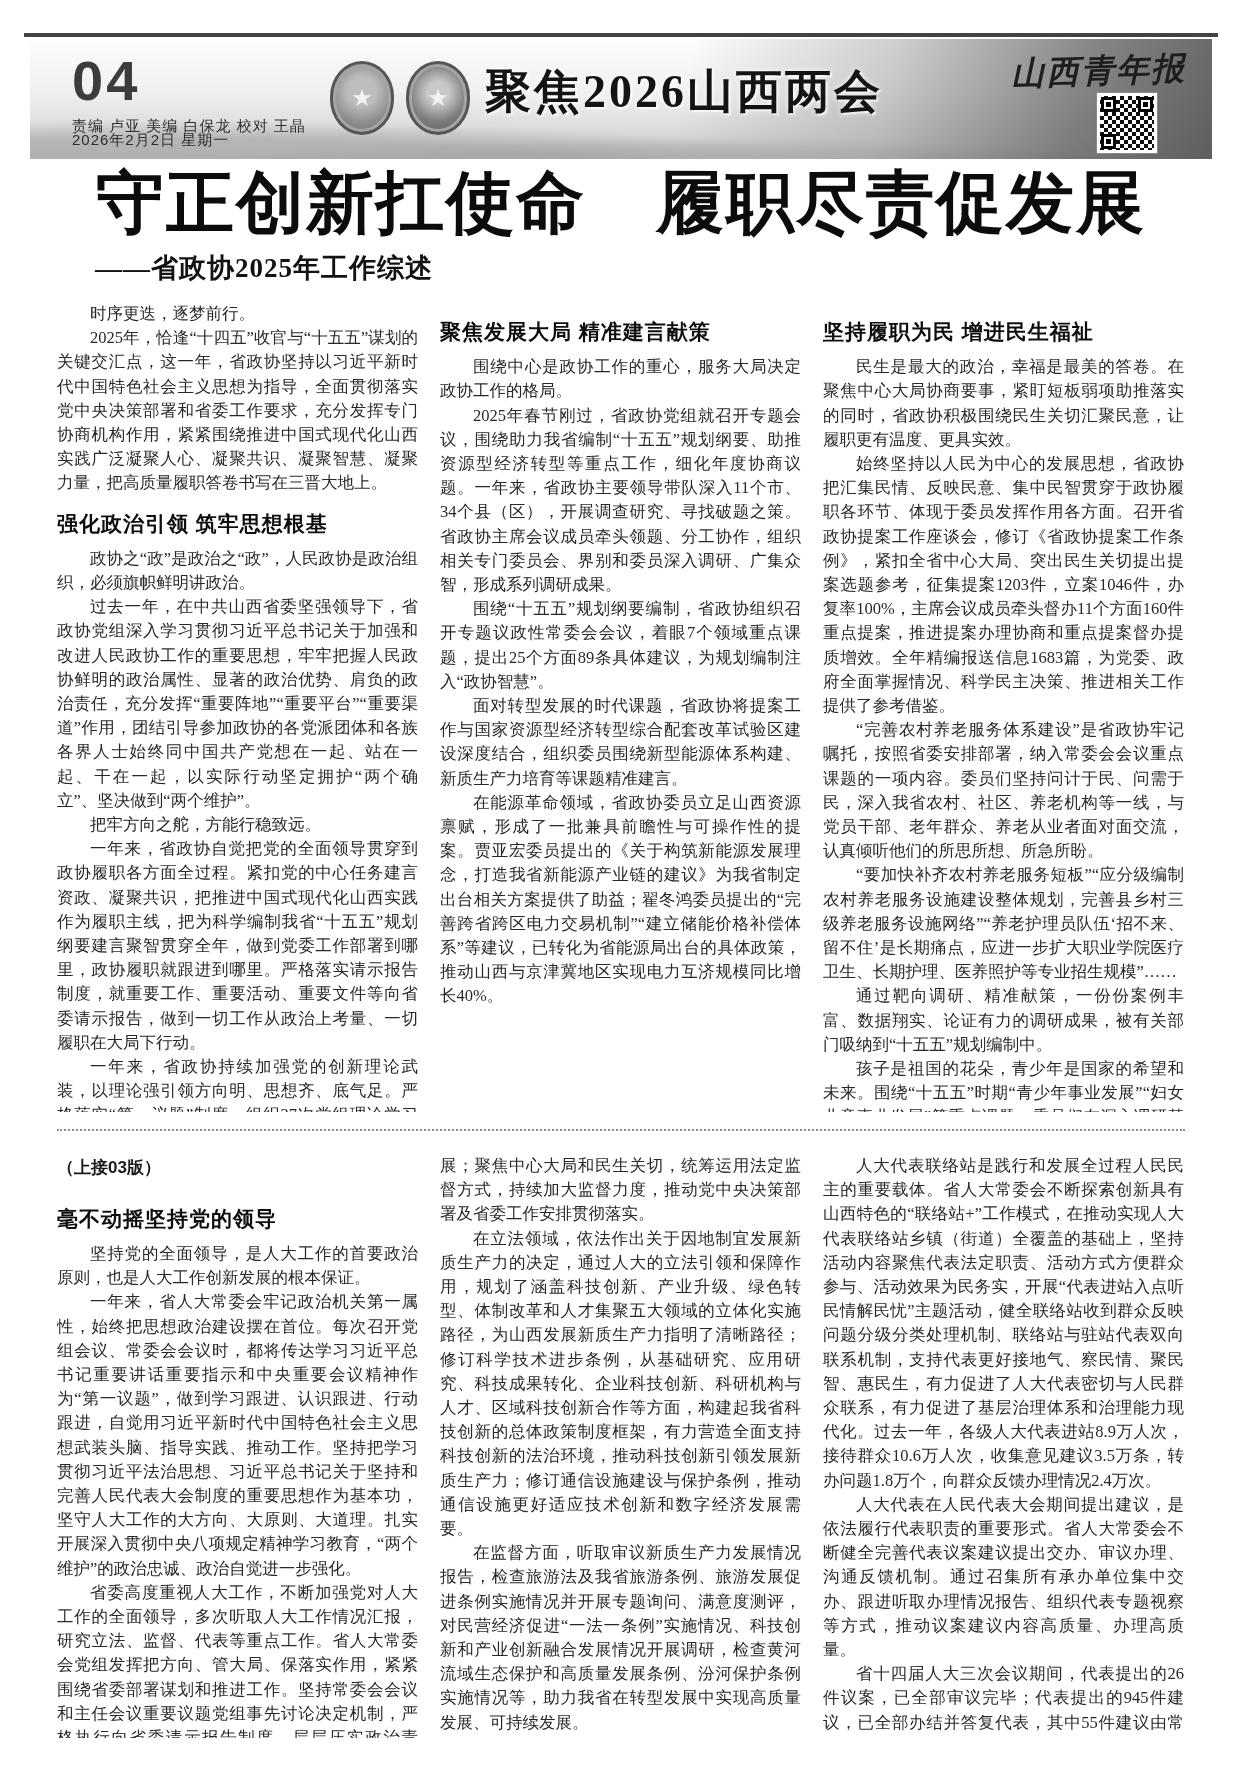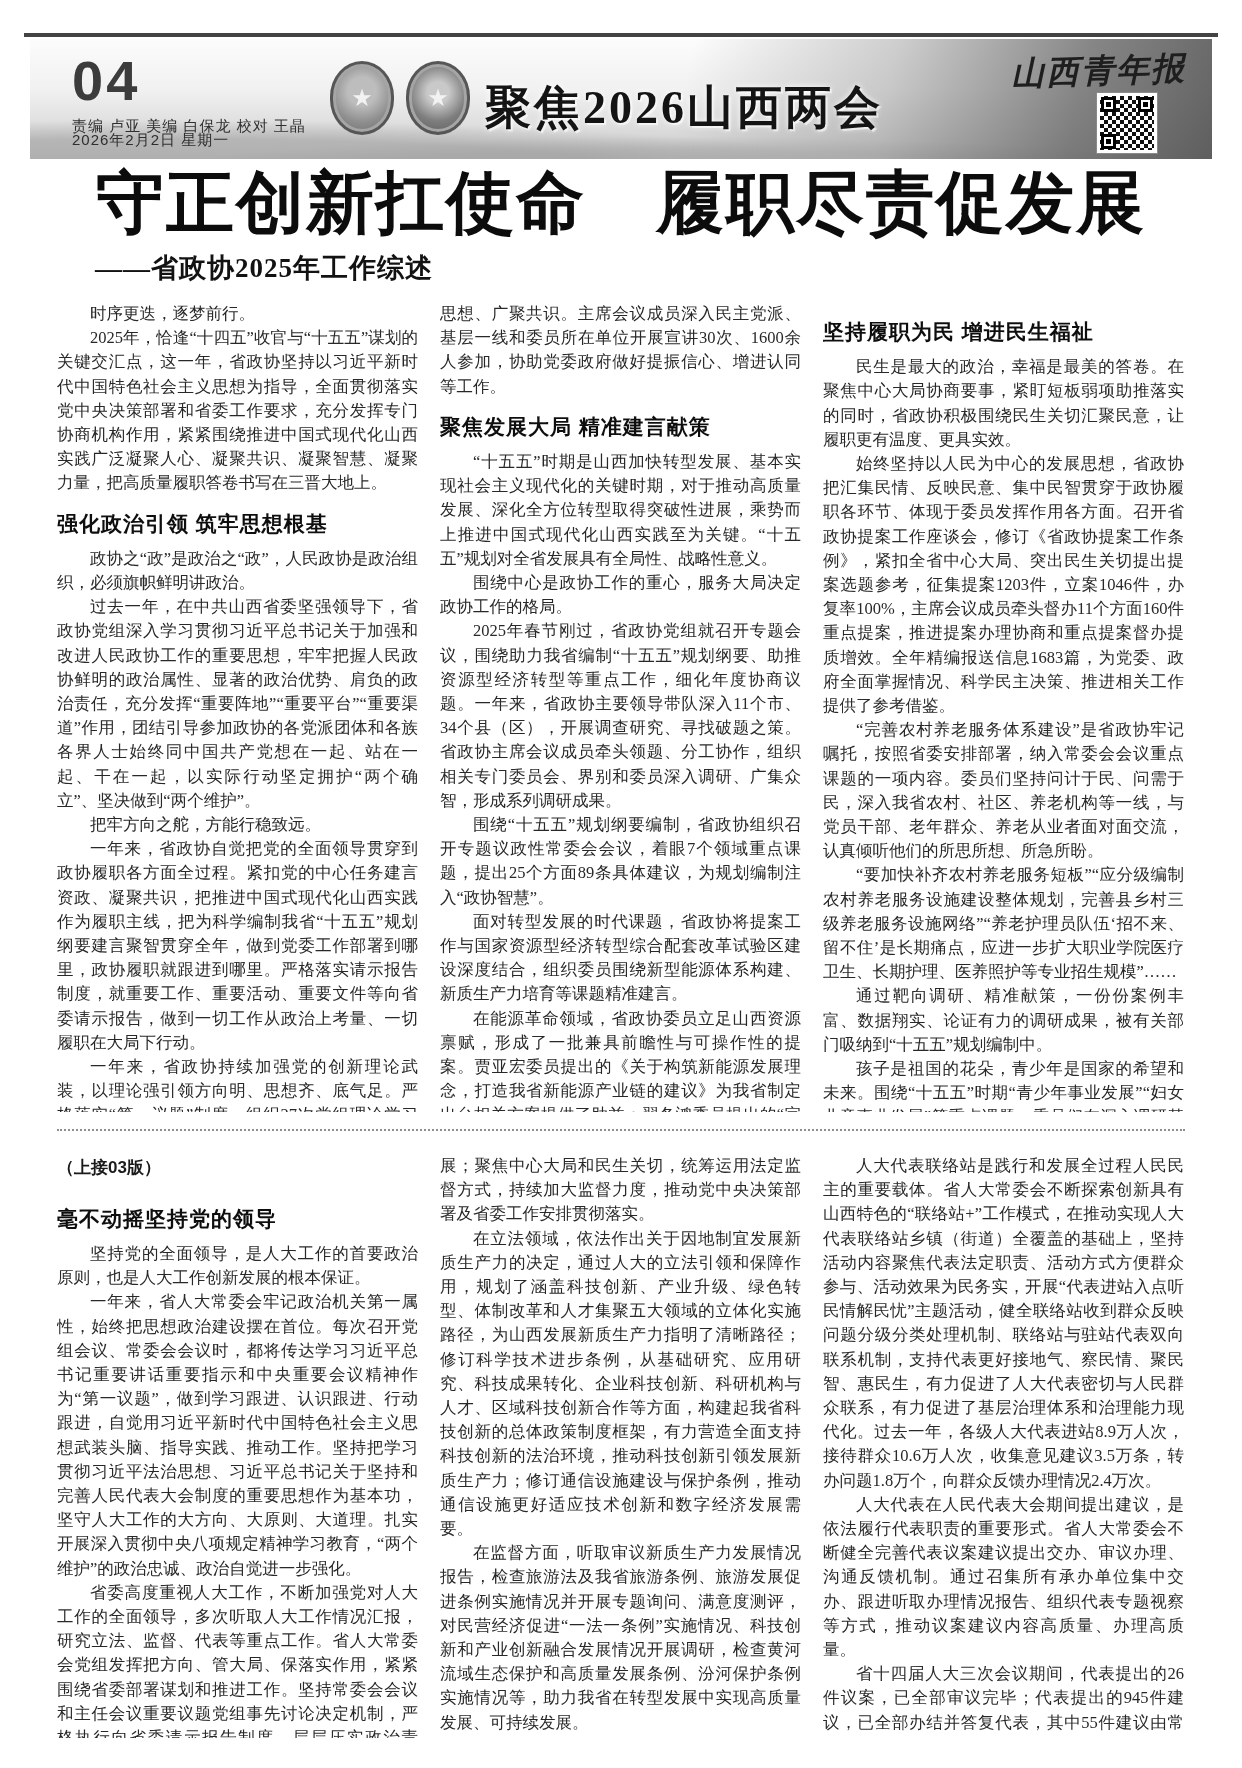--- a/index.html
+++ b/index.html
@@ -25,21 +25,21 @@
   .emblems{position:absolute;left:300px;top:22px;display:flex;gap:12px;}
   .emblem{
     width:58px;height:68px;border-radius:50% / 48%;
     border:3px solid #565656;display:flex;align-items:center;justify-content:center;
     background:radial-gradient(circle at 50% 40%, #bdbdbd 0 28%, #8e8e8e 62%, #6c6c6c 100%);
     color:#f2f2f2;font-size:24px;line-height:1;
     box-shadow:inset 0 0 0 3px #a5a5a5;
   }
   .emblem.cppcc{background:radial-gradient(circle at 50% 42%, #c9c9c9 0 22%, #7e7e7e 58%, #585858 100%);}
   .banner-title{
-    position:absolute;left:455px;top:46px;white-space:nowrap;
+    position:absolute;left:455px;top:30px;white-space:nowrap;
     font:bold 46px/1 "Liberation Serif","DejaVu Serif",serif;color:#141414;letter-spacing:3px;
     text-shadow:0 0 6px rgba(255,255,255,.95), 2px 2px 0 rgba(255,255,255,.55);
     text-align:right;
   }
   .masthead{
     position:absolute;right:26px;top:16px;white-space:nowrap;
     font:bold italic 33px/1 "Liberation Serif","DejaVu Serif",serif;color:#1e1e1e;
     transform:rotate(-2deg);letter-spacing:2px;
   }
   .qr{
@@ -113,23 +113,21 @@
       <p class="body-p">时序更迭，逐梦前行。</p>
       <p class="body-p">2025年，恰逢“十四五”收官与“十五五”谋划的关键交汇点，这一年，省政协坚持以习近平新时代中国特色社会主义思想为指导，全面贯彻落实党中央决策部署和省委工作要求，充分发挥专门协商机构作用，紧紧围绕推进中国式现代化山西实践广泛凝聚人心、凝聚共识、凝聚智慧、凝聚力量，把高质量履职答卷书写在三晋大地上。</p>
       <h3 class="sec">强化政治引领 筑牢思想根基</h3>
       <p class="body-p">政协之“政”是政治之“政”，人民政协是政治组织，必须旗帜鲜明讲政治。</p>
       <p class="body-p">过去一年，在中共山西省委坚强领导下，省政协党组深入学习贯彻习近平总书记关于加强和改进人民政协工作的重要思想，牢牢把握人民政协鲜明的政治属性、显著的政治优势、肩负的政治责任，充分发挥“重要阵地”“重要平台”“重要渠道”作用，团结引导参加政协的各党派团体和各族各界人士始终同中国共产党想在一起、站在一起、干在一起，以实际行动坚定拥护“两个确立”、坚决做到“两个维护”。</p>
       <p class="body-p">把牢方向之舵，方能行稳致远。</p>
       <p class="body-p">一年来，省政协自觉把党的全面领导贯穿到政协履职各方面全过程。紧扣党的中心任务建言资政、凝聚共识，把推进中国式现代化山西实践作为履职主线，把为科学编制我省“十五五”规划纲要建言聚智贯穿全年，做到党委工作部署到哪里，政协履职就跟进到哪里。严格落实请示报告制度，就重要工作、重要活动、重要文件等向省委请示报告，做到一切工作从政治上考量、一切履职在大局下行动。</p>
       <p class="body-p">一年来，省政协持续加强党的创新理论武装，以理论强引领方向明、思想齐、底气足。严格落实“第一议题”制度，组织27次党组理论学习中心组集体学习、4次常委会会议专题学习，及时跟进学习习近平总书记重要讲话重要指示精神和《习近平谈治国理政》第五卷，紧扣履职实际研学习近平总书记关于相关领域的重要论述，党组、主席会议成员交流发言180人次；习近平新时代中国特色社会主义思想学习座谈小组组织学习交流36场次，委员833人次参学。</p>
     </div>
   <div class="col">
-      <p class="body-p cont">思想、广聚共识。主席会议成员深入民主党派、基层一线和委员所在单位开展宣讲30次、1600余人参加，协助党委政府做好提振信心、增进认同等工作。</p>
       <h3 class="sec">聚焦发展大局 精准建言献策</h3>
-      <p class="body-p">“十五五”时期是山西加快转型发展、基本实现社会主义现代化的关键时期，对于推动高质量发展、深化全方位转型取得突破性进展，乘势而上推进中国式现代化山西实践至为关键。“十五五”规划对全省发展具有全局性、战略性意义。</p>
       <p class="body-p">围绕中心是政协工作的重心，服务大局决定政协工作的格局。</p>
       <p class="body-p">2025年春节刚过，省政协党组就召开专题会议，围绕助力我省编制“十五五”规划纲要、助推资源型经济转型等重点工作，细化年度协商议题。一年来，省政协主要领导带队深入11个市、34个县（区），开展调查研究、寻找破题之策。省政协主席会议成员牵头领题、分工协作，组织相关专门委员会、界别和委员深入调研、广集众智，形成系列调研成果。</p>
       <p class="body-p">围绕“十五五”规划纲要编制，省政协组织召开专题议政性常委会会议，着眼7个领域重点课题，提出25个方面89条具体建议，为规划编制注入“政协智慧”。</p>
       <p class="body-p">面对转型发展的时代课题，省政协将提案工作与国家资源型经济转型综合配套改革试验区建设深度结合，组织委员围绕新型能源体系构建、新质生产力培育等课题精准建言。</p>
       <p class="body-p">在能源革命领域，省政协委员立足山西资源禀赋，形成了一批兼具前瞻性与可操作性的提案。贾亚宏委员提出的《关于构筑新能源发展理念，打造我省新能源产业链的建议》为我省制定出台相关方案提供了助益；翟冬鸿委员提出的“完善跨省跨区电力交易机制”“建立储能价格补偿体系”等建议，已转化为省能源局出台的具体政策，推动山西与京津冀地区实现电力互济规模同比增长40%。</p>
     </div>
   <div class="col">
       <h3 class="sec">坚持履职为民 增进民生福祉</h3>
       <p class="body-p">民生是最大的政治，幸福是最美的答卷。在聚焦中心大局协商要事，紧盯短板弱项助推落实的同时，省政协积极围绕民生关切汇聚民意，让履职更有温度、更具实效。</p>
       <p class="body-p">始终坚持以人民为中心的发展思想，省政协把汇集民情、反映民意、集中民智贯穿于政协履职各环节、体现于委员发挥作用各方面。召开省政协提案工作座谈会，修订《省政协提案工作条例》，紧扣全省中心大局、突出民生关切提出提案选题参考，征集提案1203件，立案1046件，办复率100%，主席会议成员牵头督办11个方面160件重点提案，推进提案办理协商和重点提案督办提质增效。全年精编报送信息1683篇，为党委、政府全面掌握情况、科学民主决策、推进相关工作提供了参考借鉴。</p>

